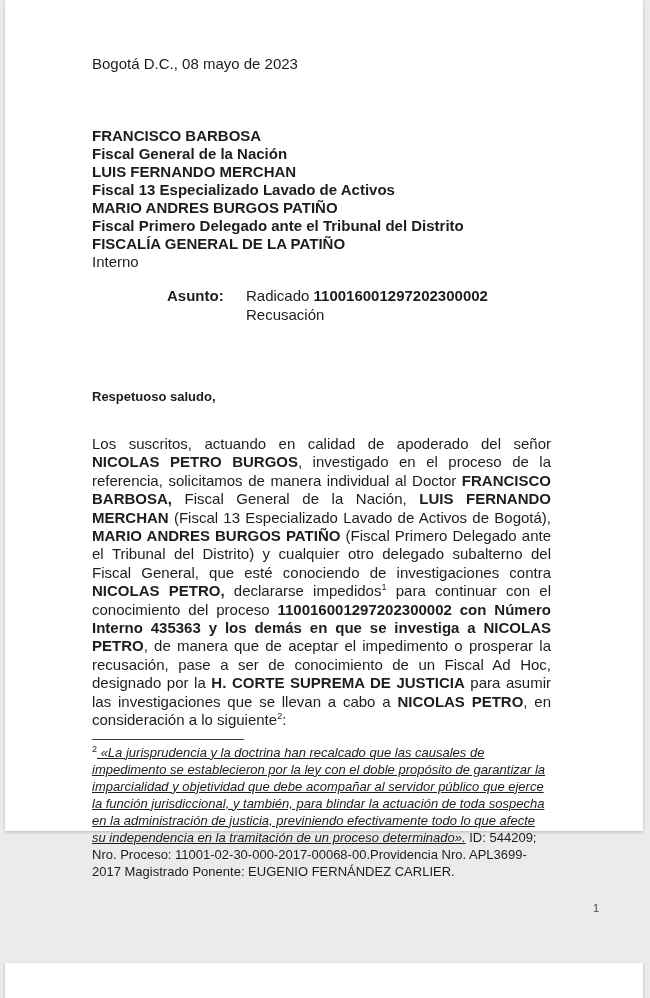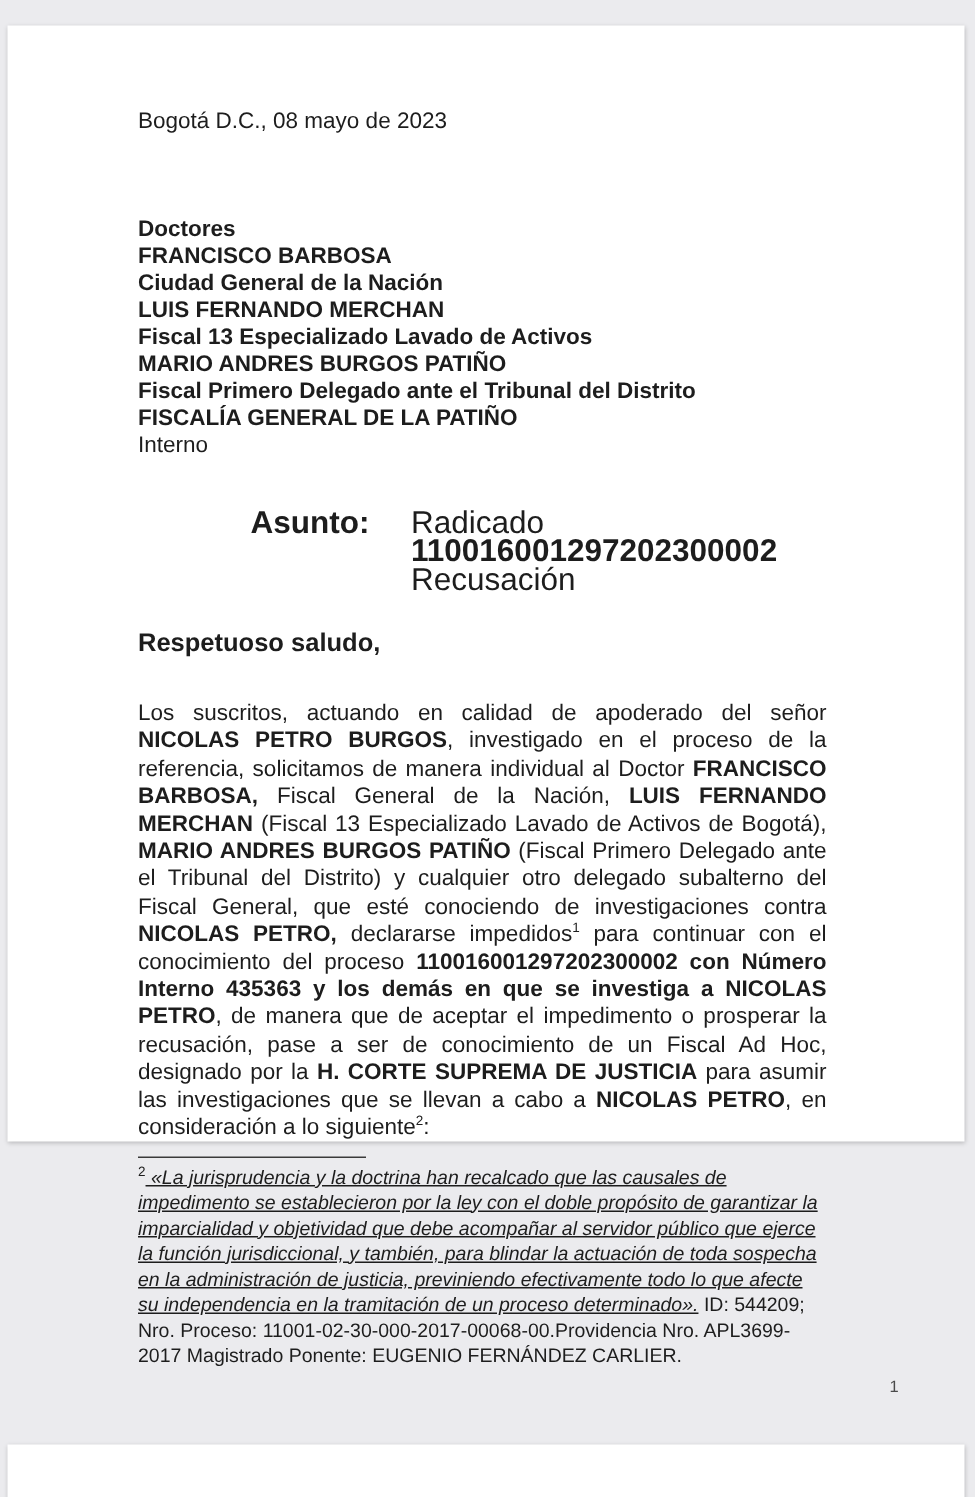--- a/index.html
+++ b/index.html
@@ -14,57 +14,56 @@
   }
   .page {
     position: absolute;
     left: 5px;
     width: 638px;
     background: var(--page-bg, #ffffff);
     box-shadow: 0 1px 3px rgba(0,0,0,0.22);
     box-sizing: border-box;
   }
   .page-1 {
-    top: 17px;
-    height: 744px;
+    top: 0;
+    height: 831px;
     padding: 55px 92px 0 87px;
   }
   .page-2 {
     top: 963px;
     height: 40px;
   }
   .b { font-weight: bold; }
   .i { font-style: italic; text-decoration: underline; }
   .sup { font-size: 9px; vertical-align: super; line-height: 0; }
 
   .date-line {
     font-size: 15px;
     line-height: 18px;
   }
   .recipients {
     margin-top: 54px;
     font-size: 15px;
     line-height: 18px;
   }
   .subject {
-    margin-top: 33px;
+    margin-top: 15px;
     display: flex;
-    font-size: 21px;
+    font-size: 15px;
     line-height: 19px;
-    gap: 28px;
   }
   .subject-label {
     width: 79px;
     margin-left: 75px;
     flex: 0 0 auto;
   }
   .subject-ni { margin-left: 66px; }
   .salutation {
-    margin-top: 24px;
-    font-size: 17px;
+    margin-top: 64px;
+    font-size: 13px;
     line-height: 18px;
   }
   .body-par {
     margin: 29px 0 0 0;
     font-size: 15px;
     line-height: 18.4px;
     text-align: justify;
   }
   .fn-rule {
     margin-top: 9px;
@@ -88,23 +87,22 @@
   }
 </style>
 </head>
 <body>
 
 <div class="page page-1">
 
   <div class="date-line">Bogotá D.C., 08 mayo de 2023</div>
 
   <div class="recipients">
-    <div class="b">Doctores</div>
     <div class="b">FRANCISCO BARBOSA</div>
-    <div class="b">Ciudad General de la Nación</div>
+    <div class="b">Fiscal General de la Nación</div>
     <div class="b">LUIS FERNANDO MERCHAN</div>
     <div class="b">Fiscal 13 Especializado Lavado de Activos</div>
     <div class="b">MARIO ANDRES BURGOS PATIÑO</div>
     <div class="b">Fiscal Primero Delegado ante el Tribunal del Distrito</div>
     <div class="b">FISCALÍA GENERAL DE LA PATIÑO</div>
     <div>Interno</div>
   </div>
 
   <div class="subject">
     <div class="subject-label b">Asunto:</div>

